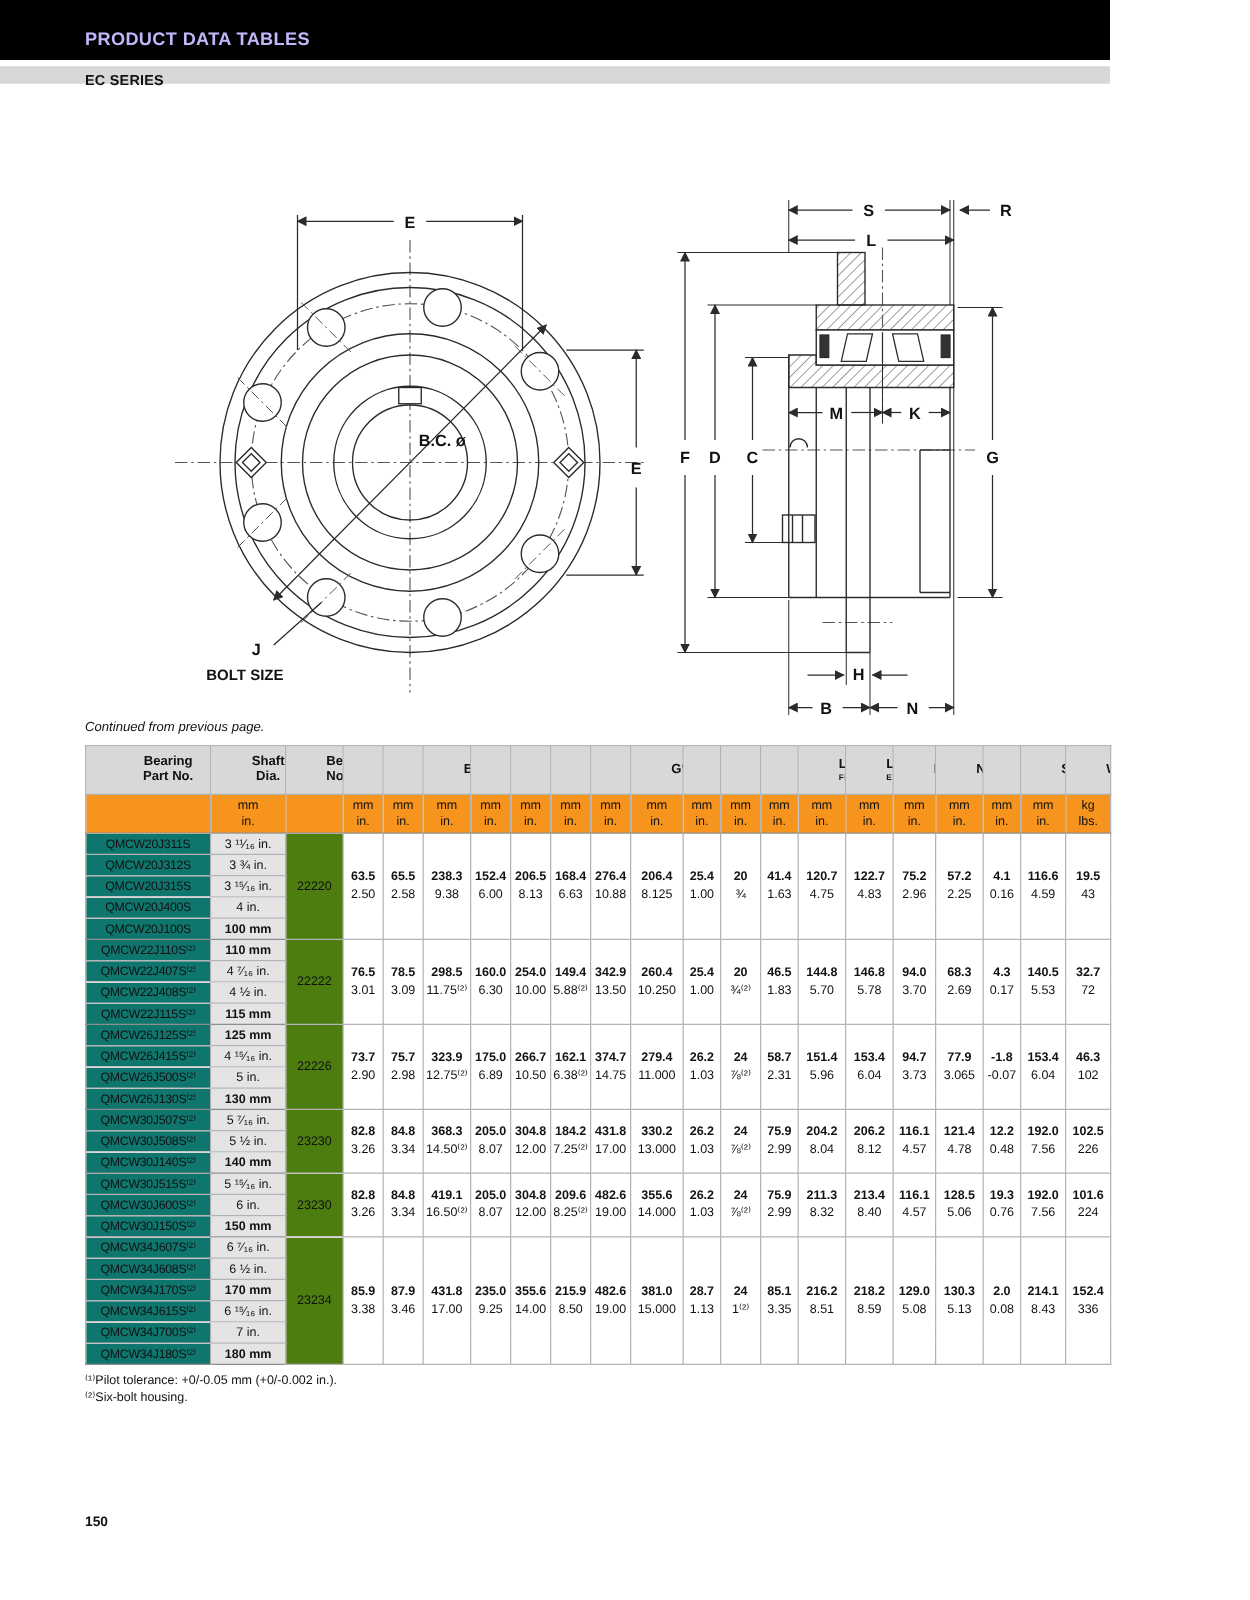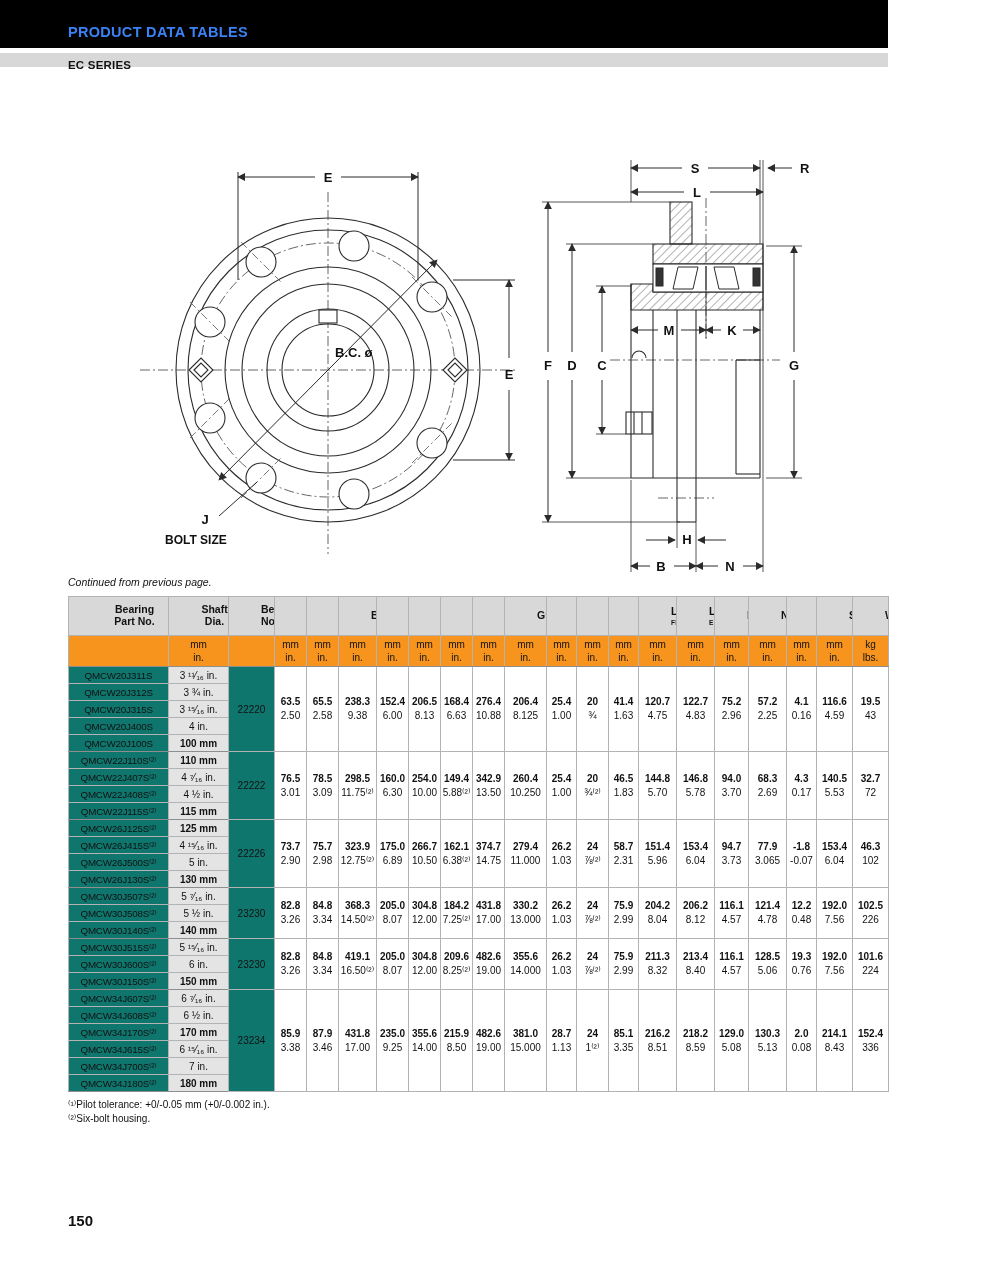--- a/index.html
+++ b/index.html
@@ -1,43 +1,43 @@
 <!DOCTYPE html>
 <html><head>
 <meta charset="utf-8">
 <style>
   html,body{margin:0;padding:0;background:#fff;}
   .page{position:relative;width:1000px;height:1280px;background:#fff;overflow:hidden;
         font-family:"Liberation Sans","DejaVu Sans",sans-serif;color:#111;}
   .bar-black{position:absolute;left:0;top:0;width:888px;height:48px;background:#000;}
-  .bar-black span{position:absolute;left:68px;bottom:8px;color:#3b82f6;font-size:14.5px;font-weight:bold;letter-spacing:.3px;}
+  .bar-black span{position:absolute;left:68px;bottom:8px;color:#c4b5fd;font-size:14.5px;font-weight:bold;letter-spacing:.3px;}
   .bar-gray{position:absolute;left:0;top:53px;width:888px;height:14px;background:#d8d8d8;}
   .bar-gray span{position:absolute;left:68px;top:6px;color:#111;font-size:11.5px;font-weight:bold;letter-spacing:.2px;}
   .title{position:absolute;left:68px;top:108px;font-size:21px;font-weight:bold;letter-spacing:-.3px;white-space:nowrap;}
   .title em{font-size:13px;font-weight:bold;font-style:italic;letter-spacing:0;margin-left:6px;}
   .svgbox{position:absolute;}
   .dimtxt{font:bold 13px "Liberation Sans","DejaVu Sans",sans-serif;fill:#111;}
   .dimsm{font:bold 12px "Liberation Sans","DejaVu Sans",sans-serif;fill:#111;}
   .note{position:absolute;left:68px;top:576px;font-size:10.5px;font-style:italic;}
   table{position:absolute;left:68px;top:596px;width:820px;border-collapse:collapse;table-layout:fixed;
         font-size:10px;color:#111;border:1px solid #8e8e8e;}
   th,td{border:1px solid #b3b3b3;padding:0;text-align:center;vertical-align:middle;overflow:hidden;}
   thead tr.hdr th{background:#d8d8d8;height:38px;font-weight:bold;padding-left:32px;}
   .hl{font-size:10.5px;line-height:1.12;}
   .hs{font-size:6.5px;letter-spacing:.4px;margin-top:1px;}
   thead tr.unt th{background:#f7941e;height:30px;font-weight:normal;font-size:10px;line-height:1.35;border-bottom:1px solid #8e8e8e;}
   td.pn{background:#0f766e;height:16px;white-space:nowrap;font-size:9.8px;letter-spacing:-.2px;border-top:1px solid #c9c9c9;}
   td.sd{background:#e4e4e4;white-space:nowrap;border-top:1px solid #c9c9c9;}
   td.sd.b{font-weight:bold;}
-  td.bn{background:#0f766e;font-size:10px;}
+  td.bn{background:#4d7c0f;font-size:10px;}
   td.val{background:#fff;line-height:1.4;}
   .vm{font-weight:bold;}
   tr.ge td{border-bottom:1px solid #8e8e8e;}
   .footnotes{position:absolute;left:68px;top:1098px;font-size:10px;line-height:14px;}
-  .pageno{position:absolute;left:68px;top:1212px;font-size:15px;font-weight:bold;}
+  .pageno{position:absolute;left:68px;top:1212px;font-size:11px;font-weight:bold;}
   .cad{position:absolute;left:120px;top:1216px;width:768px;text-align:center;font-size:11px;font-weight:bold;letter-spacing:-.1px;}
 </style>
 </head>
 <body>
 
 <div class="page">
 
   <div class="bar-black">
     <span>PRODUCT DATA TABLES</span>
   </div>

